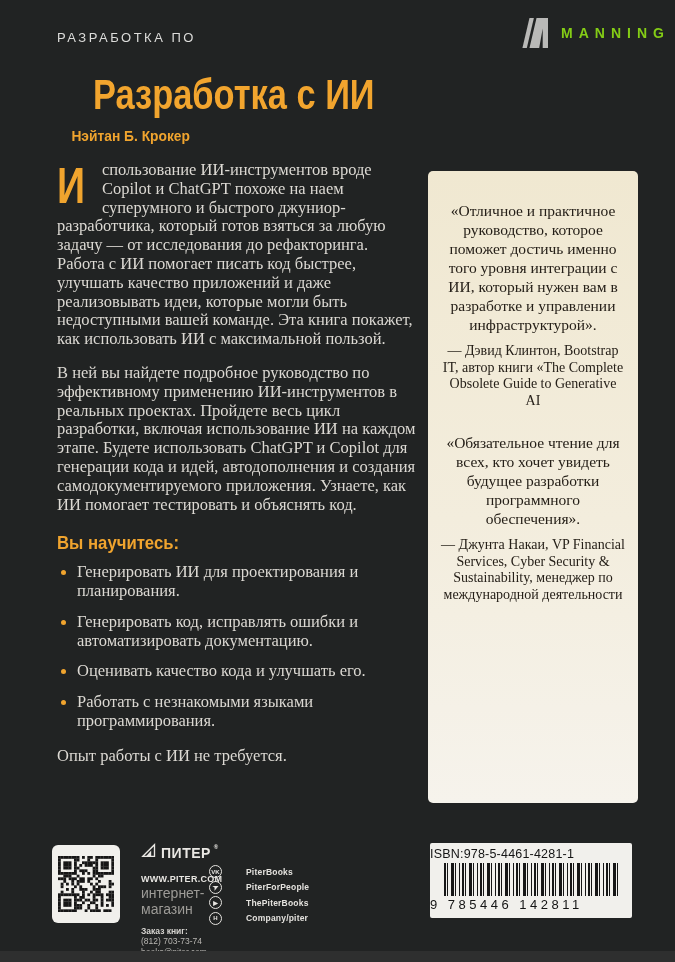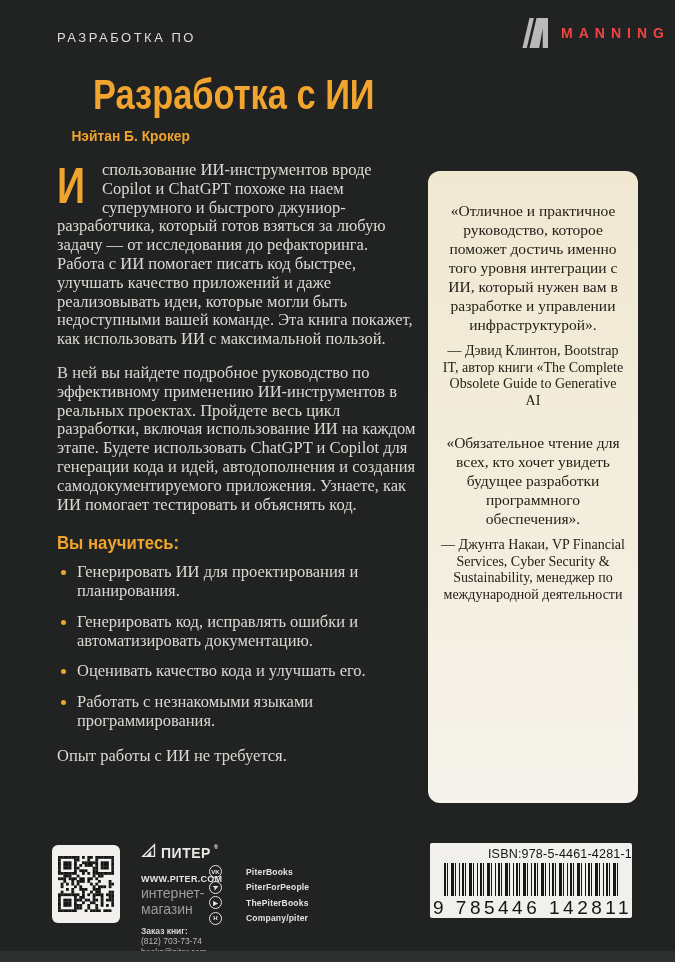--- a/index.html
+++ b/index.html
@@ -7,21 +7,21 @@
     width:675px;height:962px;position:relative;overflow:hidden;
     background:#191a1a;font-family:"Liberation Sans",sans-serif;
   }
   .cover{position:absolute;inset:0;background:#212323;}
   .photo-edge{position:absolute;left:0;right:0;bottom:0;height:11px;background:#2e2f2f;}
 
   
   .category{position:absolute;left:57px;top:30px;font-size:13px;letter-spacing:2.5px;color:#dcdcda;}
   .manning{position:absolute;left:518px;top:16px;display:flex;align-items:center;gap:13px;}
   .manning svg{width:30px;height:34px;display:block;}
-  .manning-text{color:#ef4444;font-size:14px;font-weight:bold;letter-spacing:6px;}
+  .manning-text{color:#84cc16;font-size:14px;font-weight:bold;letter-spacing:6px;}
 
   .title-block{position:absolute;left:57px;top:70px;width:360px;text-align:left;}
   .book-title{color:#f2a52e;font-size:43px;font-weight:bold;transform:scaleX(.8);transform-origin:50% 50%;white-space:nowrap;}
   .book-author{color:#f0a42e;font-size:15px;font-weight:bold;margin-top:8px;transform:scaleX(.92);transform-origin:50% 50%;}
 
   
   .leftcol{position:absolute;left:57px;top:161px;width:360px;color:#dcd9d3;
     font-family:"Liberation Serif",serif;font-size:16.5px;line-height:18.8px;}
   .dropcap{float:left;color:#f0a42e;font-family:"Liberation Sans",sans-serif;font-weight:bold;
     font-size:50px;line-height:44px;margin:3px 9px 0 0;display:inline-block;transform:scaleX(.78);transform-origin:left top;}
@@ -30,21 +30,21 @@
     margin:20px 0 10px;transform:scaleX(.88);transform-origin:left center;}
   ul.learn{list-style:none;margin:0 0 16px;padding:0;}
   ul.learn li{position:relative;padding-left:20px;margin-bottom:12px;}
   ul.learn li::before{content:"";position:absolute;left:4px;top:7px;width:5px;height:5px;border-radius:50%;background:#f0a42e;}
   .audience{margin:2px 0 17px;}
   .bio-name{color:#f0a42e;font-family:"Liberation Sans",sans-serif;font-weight:bold;font-size:18px;letter-spacing:-.2px;}
 
   
   .panel{position:absolute;left:428px;top:171px;width:210px;height:632px;box-sizing:border-box;
     background:linear-gradient(180deg,#f0e8d1 0%,#f3eddd 55%,#f6f3ec 100%);
-    border-radius:12px;padding:30px 13px 20px;text-align:center;color:#262019;
+    border-radius:5px;padding:30px 13px 20px;text-align:center;color:#262019;
     font-family:"Liberation Serif",serif;overflow:hidden;}
   .q{font-size:15.5px;line-height:19px;margin:0 0 9px;}
   .at{font-size:14px;line-height:16.5px;margin:0 0 24px;}
   .t-group:last-child .at{margin-bottom:0;}
 
   
   .qr-box{position:absolute;left:52px;top:845px;width:68px;height:78px;background:#f1f0ec;border-radius:6px;
     display:flex;align-items:center;justify-content:center;}
   .piter{position:absolute;left:141px;top:843px;width:100px;}
   .piter-logo{display:flex;align-items:flex-end;gap:3px;color:#e9e7e3;font-weight:bold;font-size:14px;letter-spacing:.5px;}
@@ -53,27 +53,27 @@
   .site-sub{font-size:14px;color:#9d9b97;margin-top:1px;}
   .order-label{font-size:8.5px;font-weight:bold;margin-top:9px;color:#d6d4d0;}
   .order-line{font-size:8.5px;color:#b9b7b3;line-height:11px;}
   .social{position:absolute;left:209px;top:864px;}
   .social-row{display:flex;align-items:center;gap:24px;height:15.5px;}
   .sicon{width:11px;height:11px;border:1px solid #e6e4e0;border-radius:50%;color:#e6e4e0;flex:0 0 auto;
     display:flex;align-items:center;justify-content:center;font-size:6px;font-weight:bold;line-height:1;}
   .sicon .tg{display:inline-block;transform:rotate(-25deg) translateY(-.5px);font-size:7px;}
   .slabel{font-size:8.5px;font-weight:bold;color:#e4e2de;letter-spacing:.2px;}
   .isbn-box{position:absolute;left:430px;top:843px;width:202px;height:75px;background:#f1f0ec;border-radius:2px;
-    text-align:right;color:#141414;}
+    text-align:left;color:#141414;}
   .isbn-label{font-size:12.5px;margin-top:4px;letter-spacing:.2px;}
   .bars{height:33px;margin:2px 14px 0;
     background:repeating-linear-gradient(90deg,#161616 0 2px,transparent 2px 3px,#161616 3px 4px,
       transparent 4px 7px,#161616 7px 10px,transparent 10px 11px,#161616 11px 12px,transparent 12px 15px,
       #161616 15px 16px,transparent 16px 18px);}
-  .digits{font-size:19px;letter-spacing:3.5px;margin-top:1px;}
+  .digits{font-size:13px;letter-spacing:3.5px;margin-top:1px;}
 </style>
 </head>
 <body>
 
 <div class="cover">
 
   <div class="category">РАЗРАБОТКА ПО</div>
 
   <div class="manning">
     <span>

